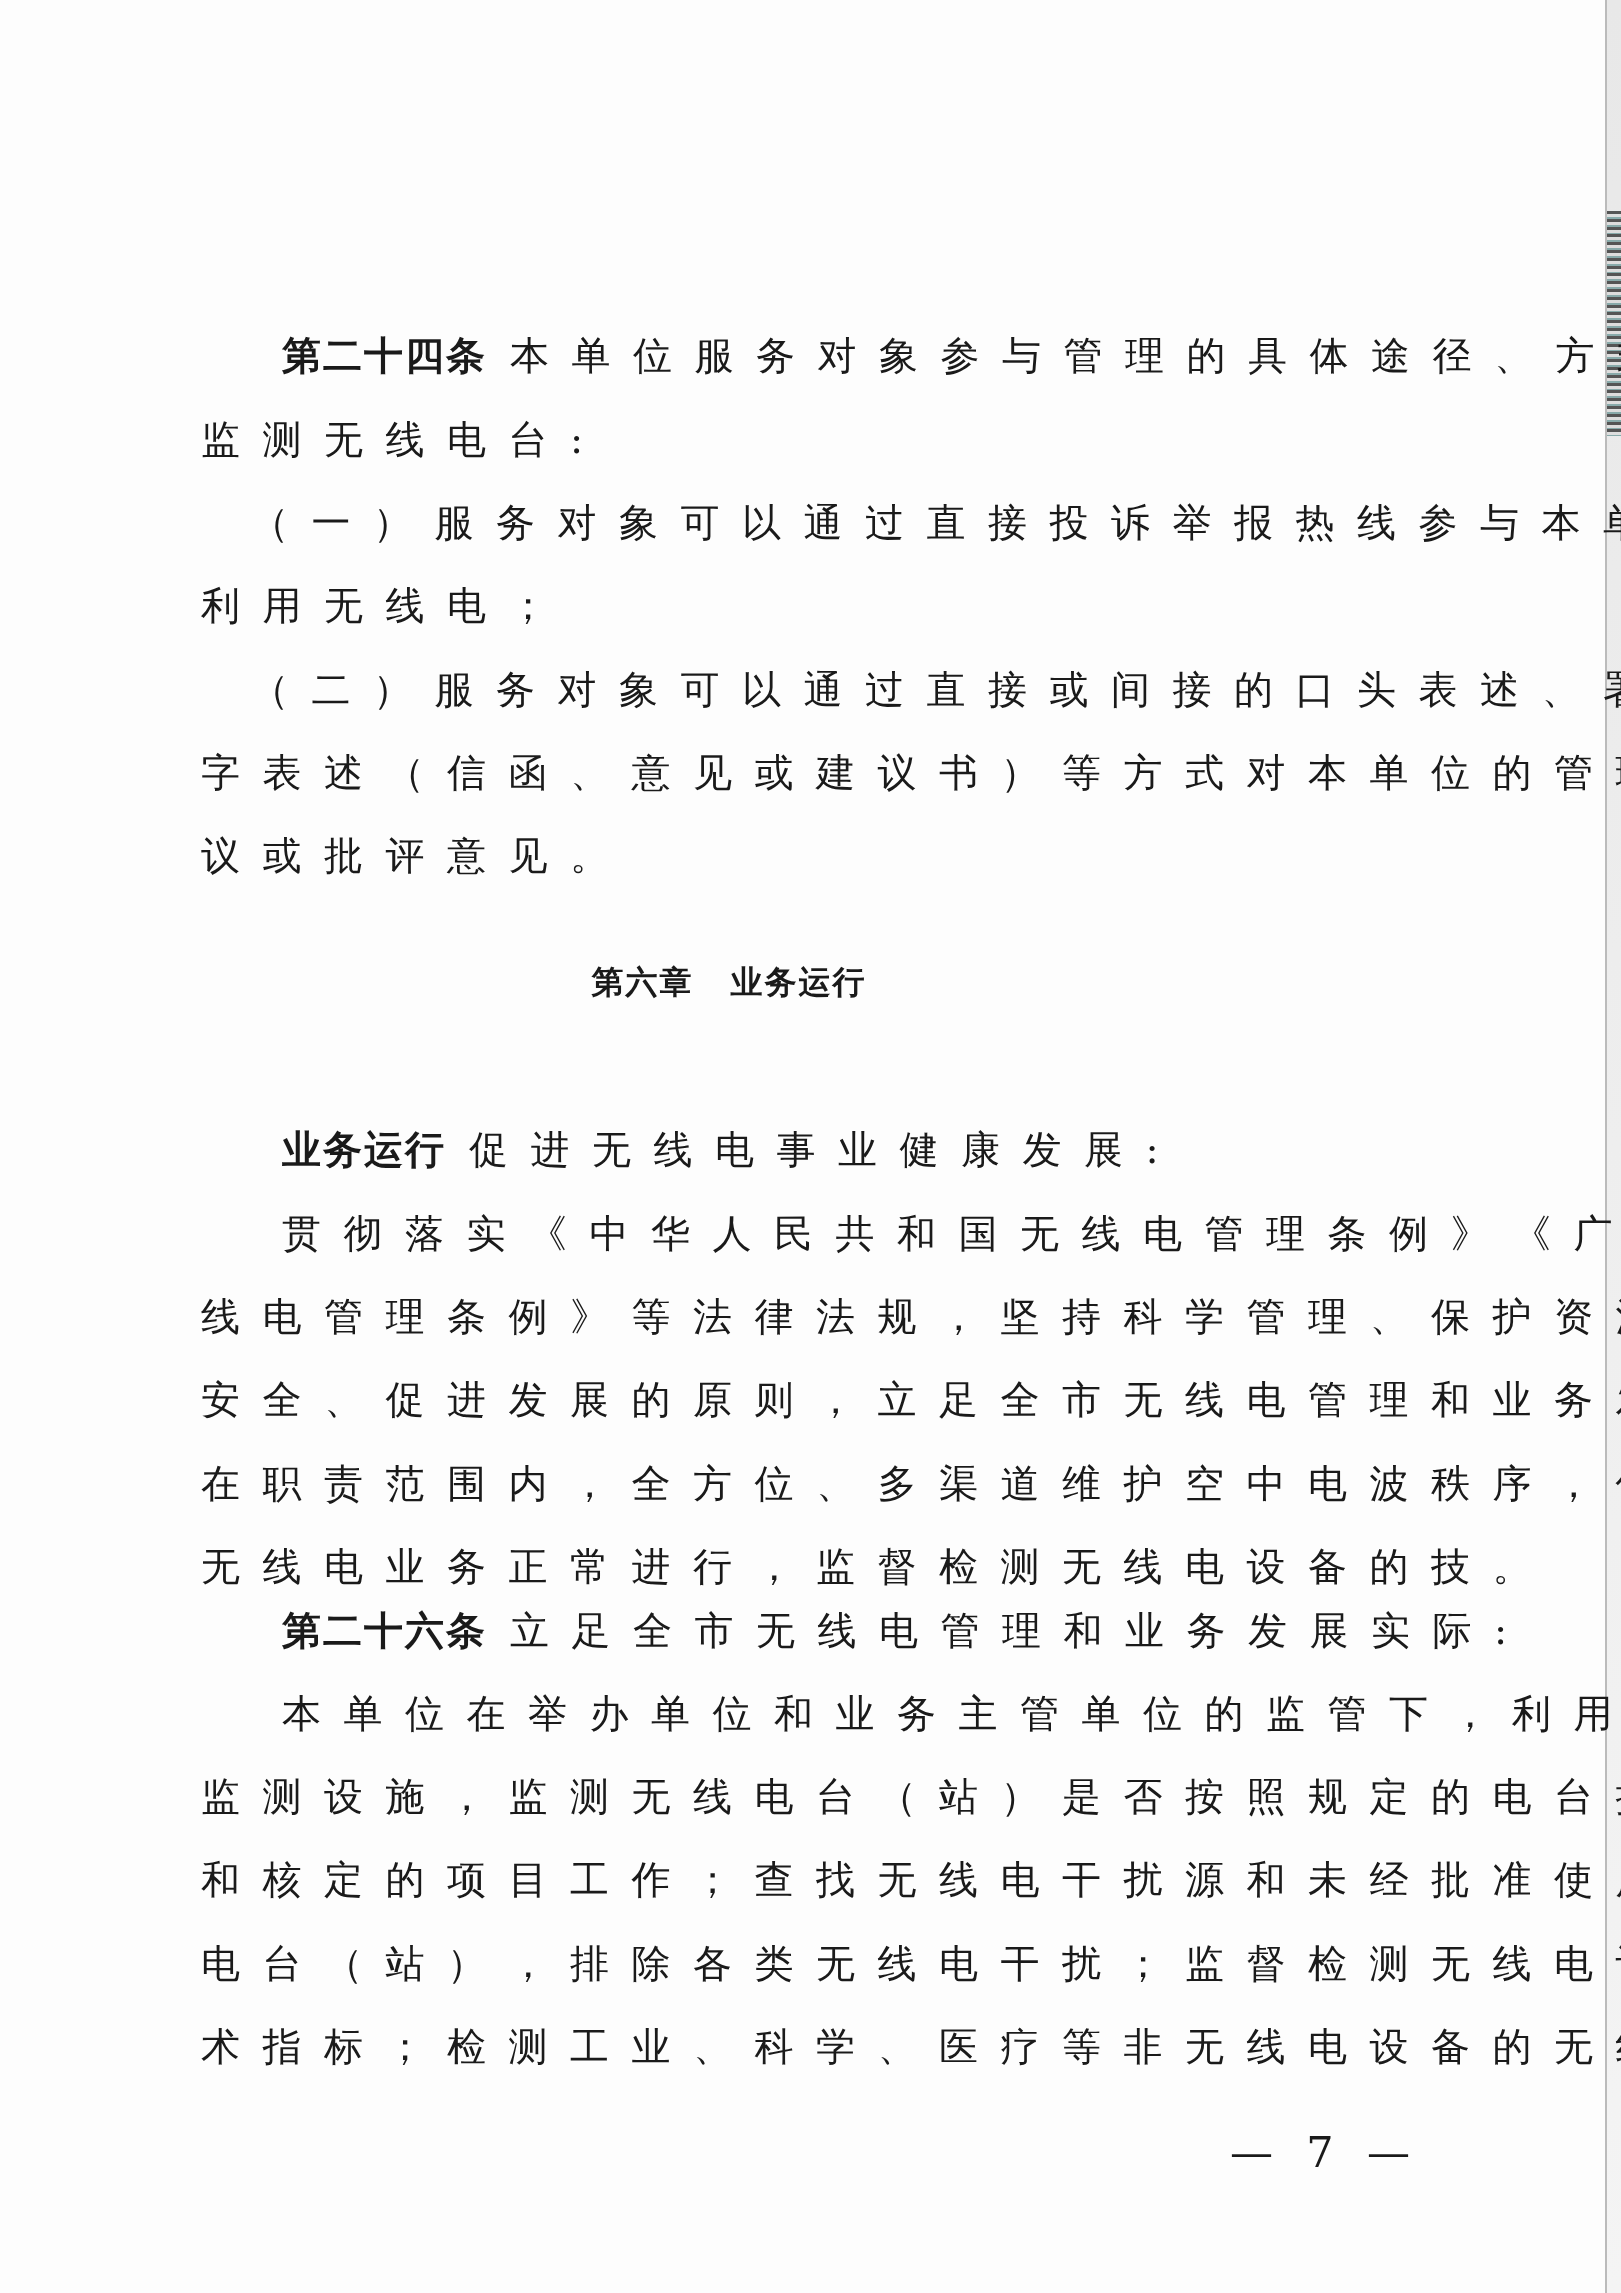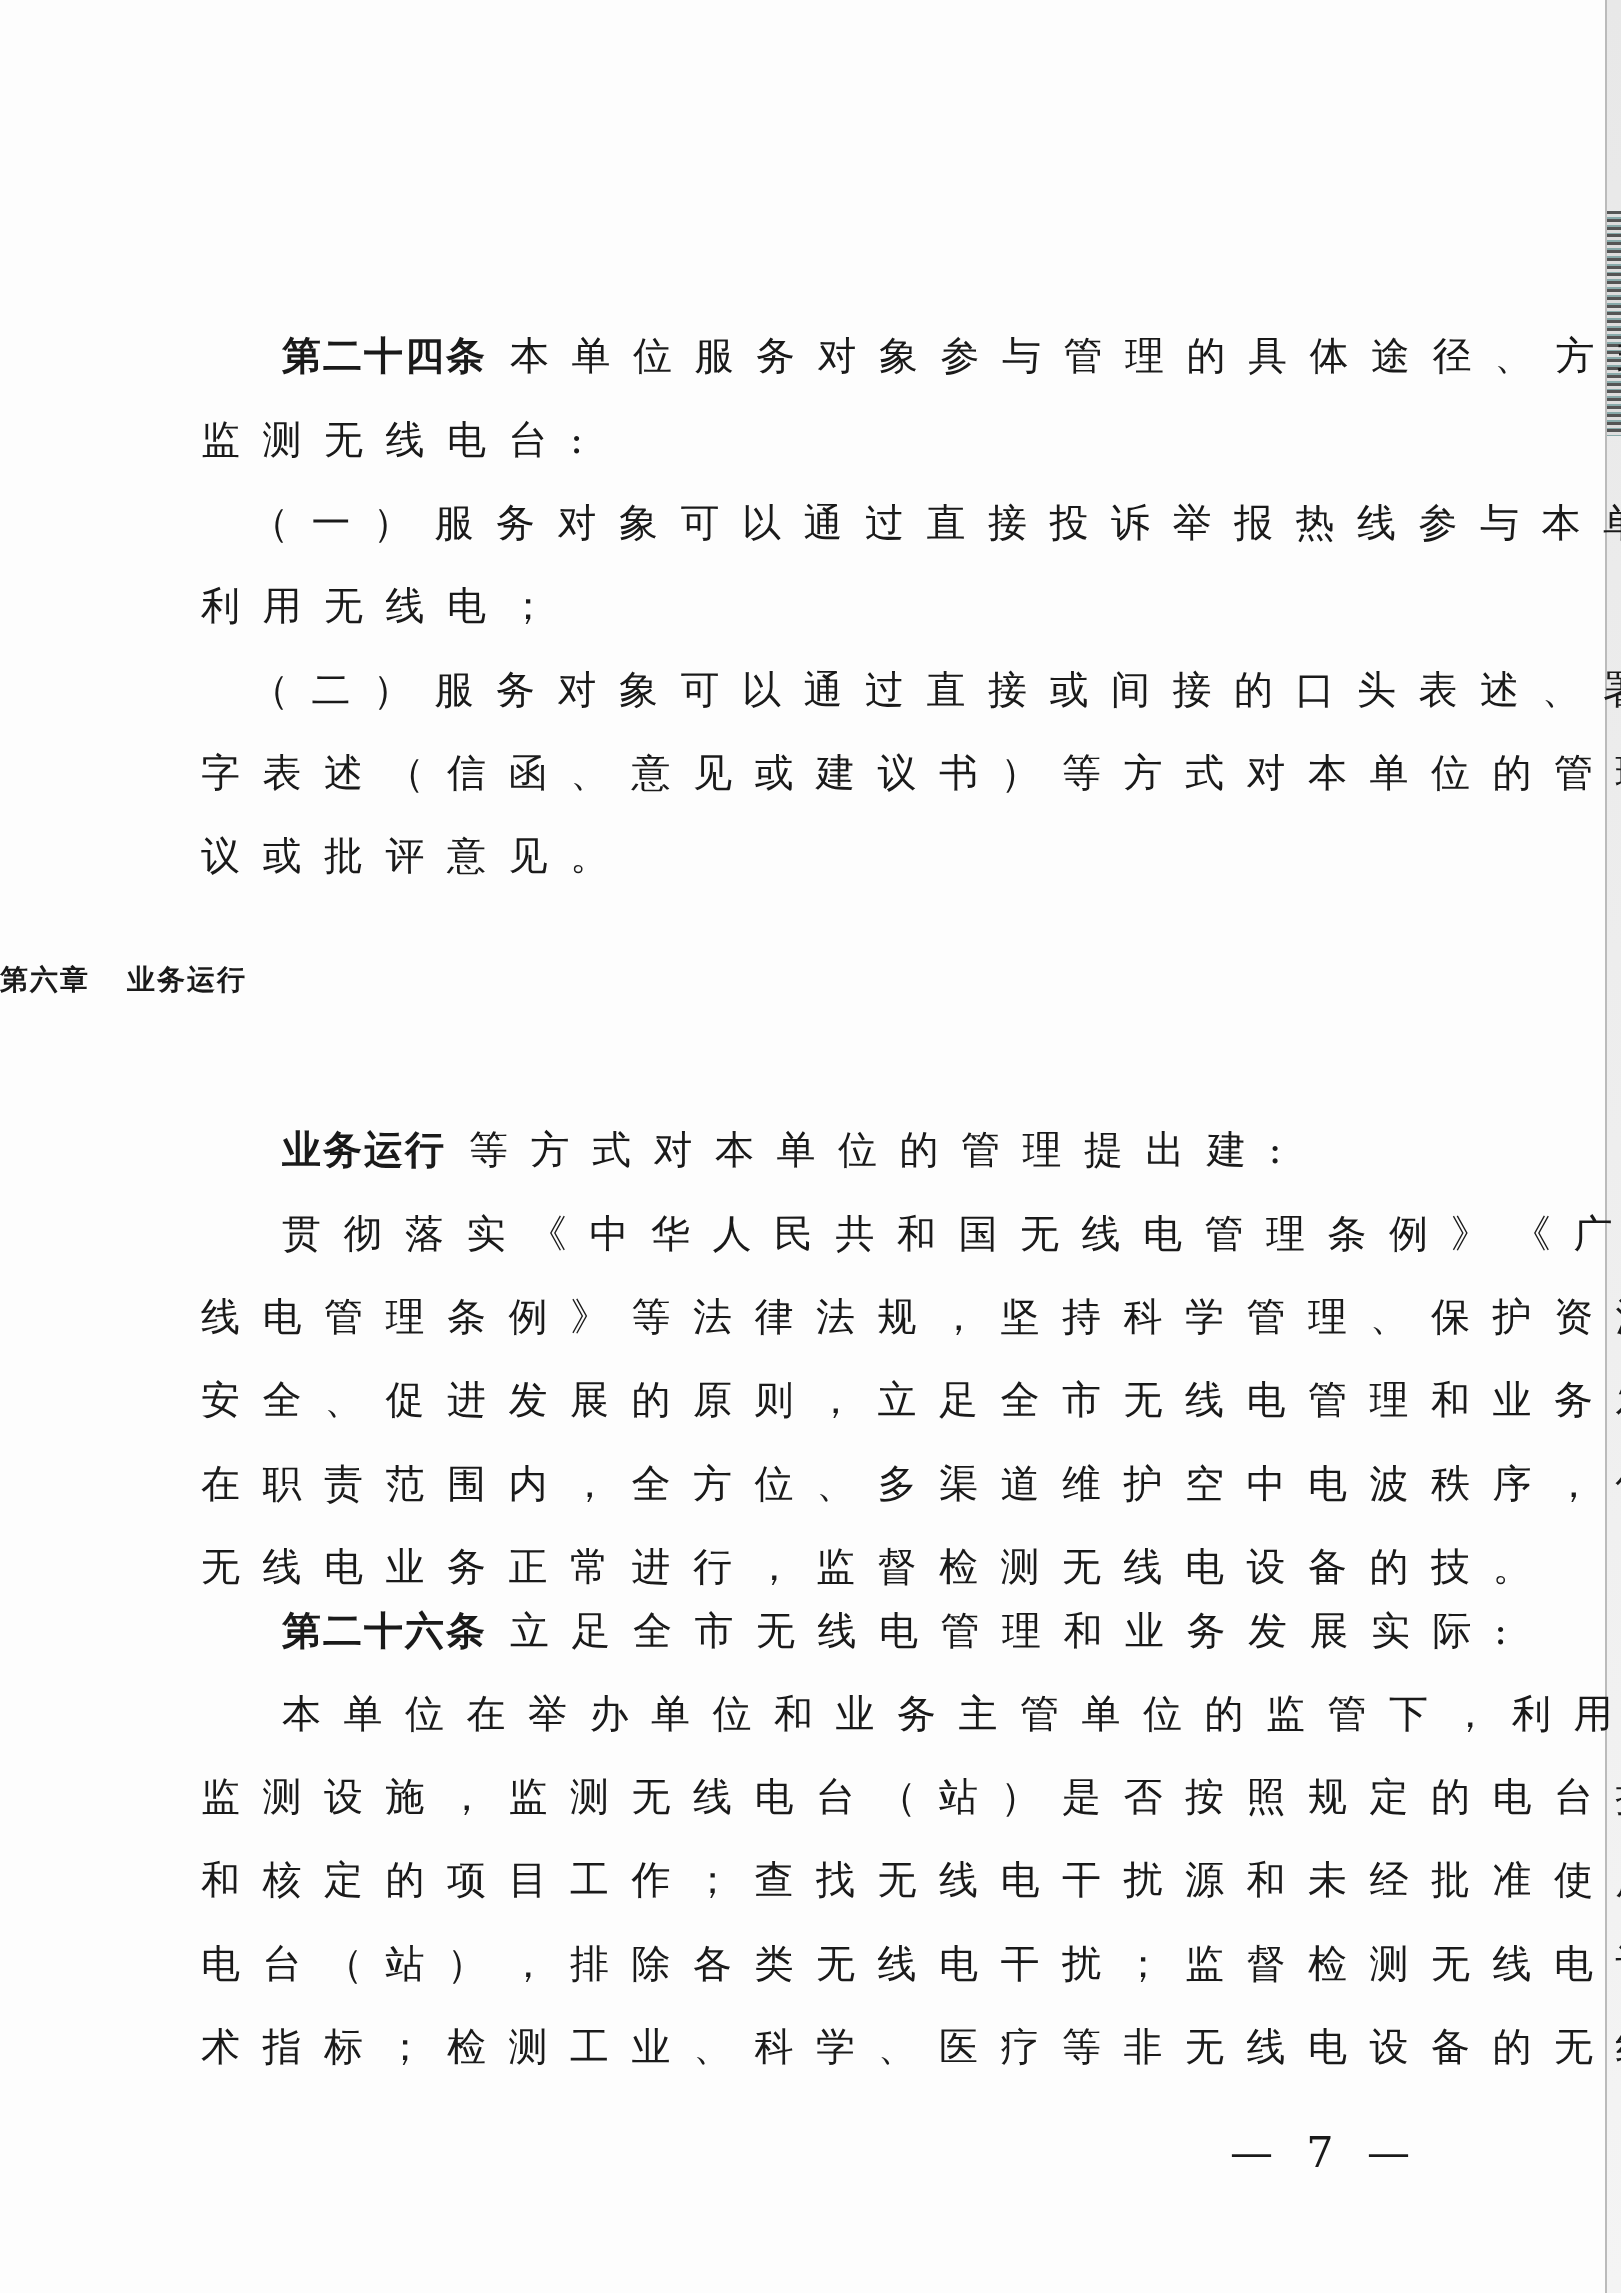--- a/index.html
+++ b/index.html
@@ -6,22 +6,22 @@
   body { width:1621px; height:2294px; background:#fdfdfd; position:relative; overflow:hidden;
          font-family:"DejaVu Serif", "Liberation Serif", serif; color:#1a1a1a; }
   .scanstrip { position:absolute; right:0; top:0; width:13.7px; height:2294px;
                background:linear-gradient(#e8e8e8,#f4f4f4); border-left:2px solid #bbb; }
   .scanstrip .dark { position:absolute; left:0; top:211px; width:13.7px; height:225px;
                background:repeating-linear-gradient(#555 0 2.9px,#ddd 2.9px 5.9px,#8aa 5.9px 7.8px); }
   .line { position:absolute; left:201px; width:1184px; font-size:39px; line-height:55px;
           letter-spacing:22.5px; white-space:nowrap; }
   .indent { left:282px; width:1103px; }
   .art { font-family:"DejaVu Sans", "Liberation Sans", sans-serif; font-weight:bold; letter-spacing:2px; margin-right:23px; }
-  .chapter { position:absolute; left:0; width:1458px; top:961px;
-             font-family:"DejaVu Sans", "Liberation Sans", sans-serif; font-weight:bold; font-size:28px; letter-spacing:2px; }
+  .chapter { position:absolute; left:0; width:1458px; text-align:center; top:961px;
+             font-family:"DejaVu Sans", "Liberation Sans", sans-serif; font-weight:bold; font-size:32px; letter-spacing:2px; }
   .chapter span + span { margin-left:37px; }
   .pagenum { position:absolute; left:1230px; top:2034px; font-size:43px; letter-spacing:9.8px; }
 </style>
 </head>
 <body>
 
 <div class="scanstrip">
     <div class="dark"></div>
   </div>
 
@@ -31,21 +31,21 @@
   <div class="line" style="top:495px;left:250px">（一）服务对象可以通过直接投诉举报热线参与本单位的</div>
   <div class="line" style="top:578px">利用无线电；</div>
   <div class="line" style="top:662px;left:250px">（二）服务对象可以通过直接或间接的口头表述、署名文</div>
   <div class="line" style="top:745px">字表述（信函、意见或建议书）等方式对本单位的管理提出建</div>
   <div class="line" style="top:828px">议或批评意见。</div>
 </div>
 
 <div class="chapter"><span>第六章</span><span>业务运行</span></div>
 
 <div>
-  <div class="line indent" style="top:1122px"><span class="art">业务运行</span><span>等方式对本单位的管理提出建:</span></div>
+  <div class="line indent" style="top:1122px"><span class="art">业务运行</span><span>促进无线电事业健康发展:</span></div>
   <div class="line indent" style="top:1206px">贯彻落实《中华人民共和国无线电管理条例》《广东省无</div>
   <div class="line" style="top:1289px">线电管理条例》等法律法规，坚持科学管理、保护资源、保障</div>
   <div class="line" style="top:1372px">安全、促进发展的原则，立足全市无线电管理和业务发展实际，</div>
   <div class="line" style="top:1456px">在职责范围内，全方位、多渠道维护空中电波秩序，保证各种</div>
   <div class="line" style="top:1539px">无线电业务正常进行，监督检测无线电设备的技。</div>
 </div>
 
 <div>
   <div class="line indent" style="top:1603px"><span class="art">第二十六条</span><span>立足全市无线电管理和业务发展实际:</span></div>
   <div class="line indent" style="top:1686px">本单位在举办单位和业务主管单位的监管下，利用无线电</div>

